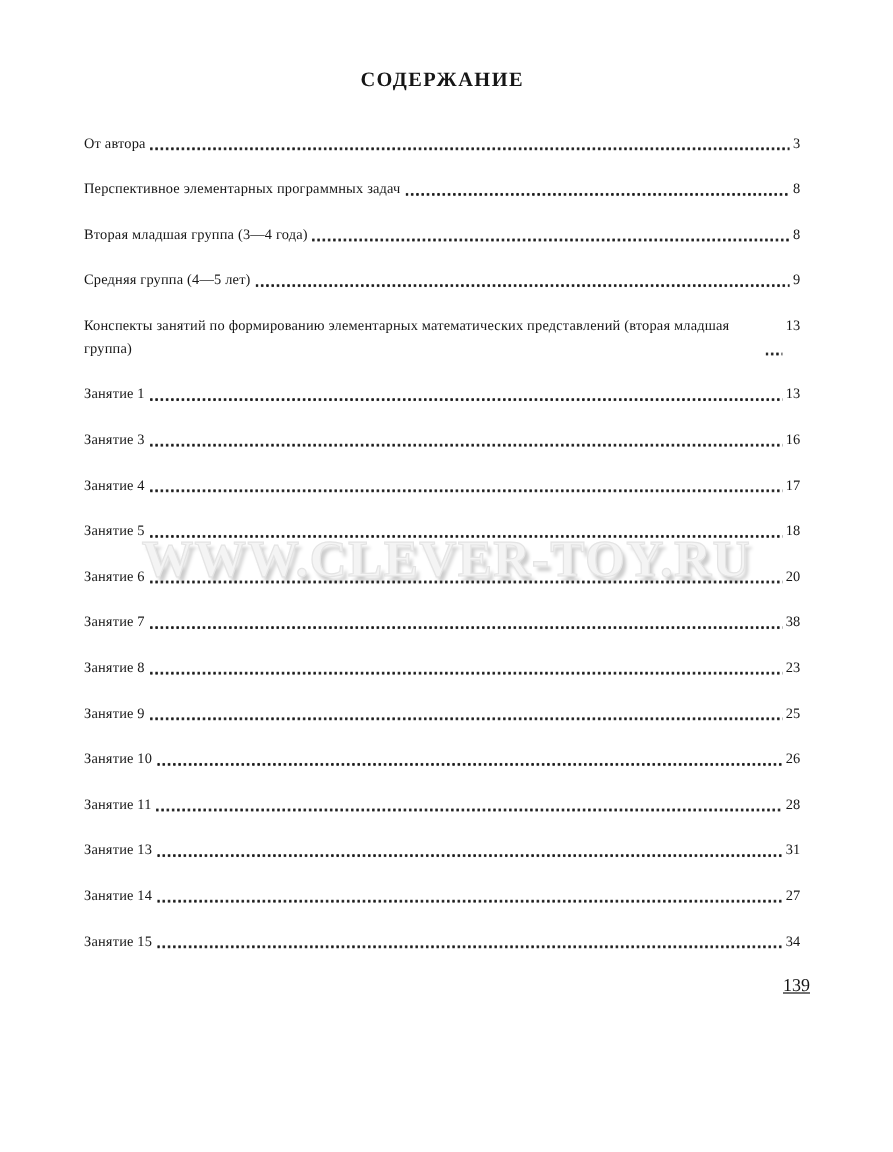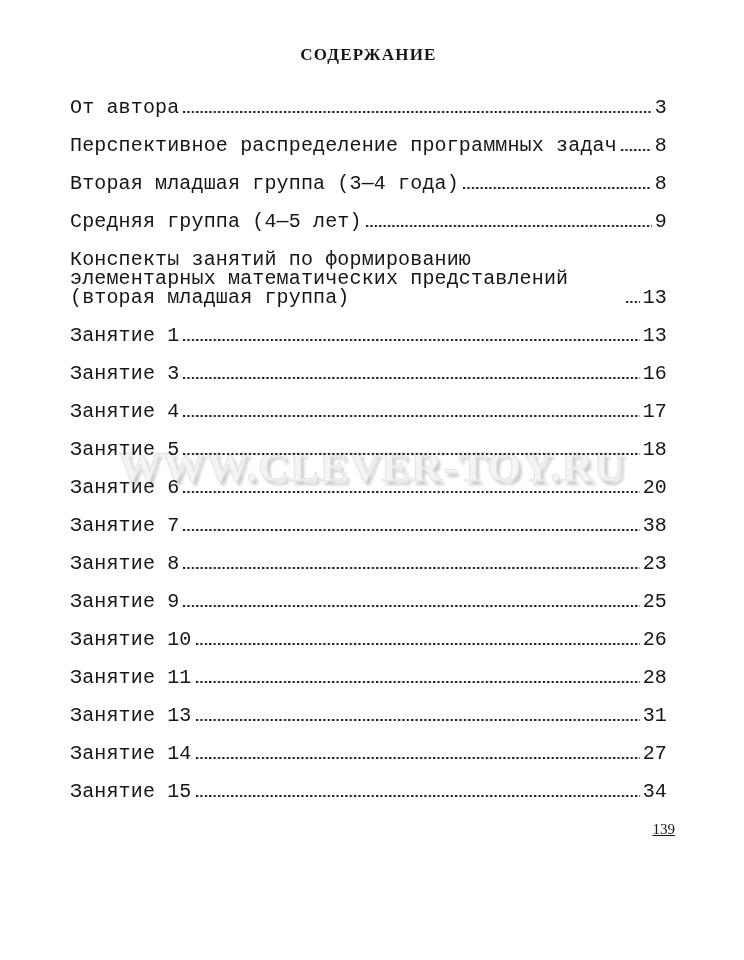--- a/index.html
+++ b/index.html
@@ -36,35 +36,34 @@
     user-select: none;
     pointer-events: none;
   }
   .content {
     position: relative;
     z-index: 1;
     padding: 40px 77px 0 70px;
     box-sizing: border-box;
   }
   .title {
-    margin: 4px 0 32px 0;
+    margin: 16px 0 32px 0;
     text-align: center;
     font-size: 17px;
     font-weight: bold;
     letter-spacing: 1.2px;
     line-height: 22px;
   }
   .toc-row {
     display: flex;
-    align-items: flex-end;
+    align-items: flex-start;
     margin-bottom: 19px;
-    font-size: 20px;
+    font-size: 12px;
     line-height: 19px;
     letter-spacing: 0.15px;
-    font-family: Liberation Mono, monospace;
   }
   .toc-title {
     flex: 0 1 auto;
     min-width: 0;
   }
   .leader {
     flex: 1 0 14px;
     align-self: flex-end;
     height: 4px;
     margin: 0 3px 3px 4px;
@@ -97,21 +96,21 @@
     <h1 class="title">СОДЕРЖАНИЕ</h1>
 
     <div id="toc-list">
       <div class="toc-row">
         <span class="toc-title">От автора</span>
         <span class="leader"></span>
         <span class="pagenum">3</span>
       </div>
 
       <div class="toc-row">
-        <span class="toc-title">Перспективное распределение программных задач</span>
+        <span class="toc-title">Перспективное элементарных программных задач</span>
         <span class="leader"></span>
         <span class="pagenum">8</span>
       </div>
 
       <div class="toc-row">
         <span class="toc-title">Вторая младшая группа (3—4 года)</span>
         <span class="leader"></span>
         <span class="pagenum">8</span>
       </div>
 

